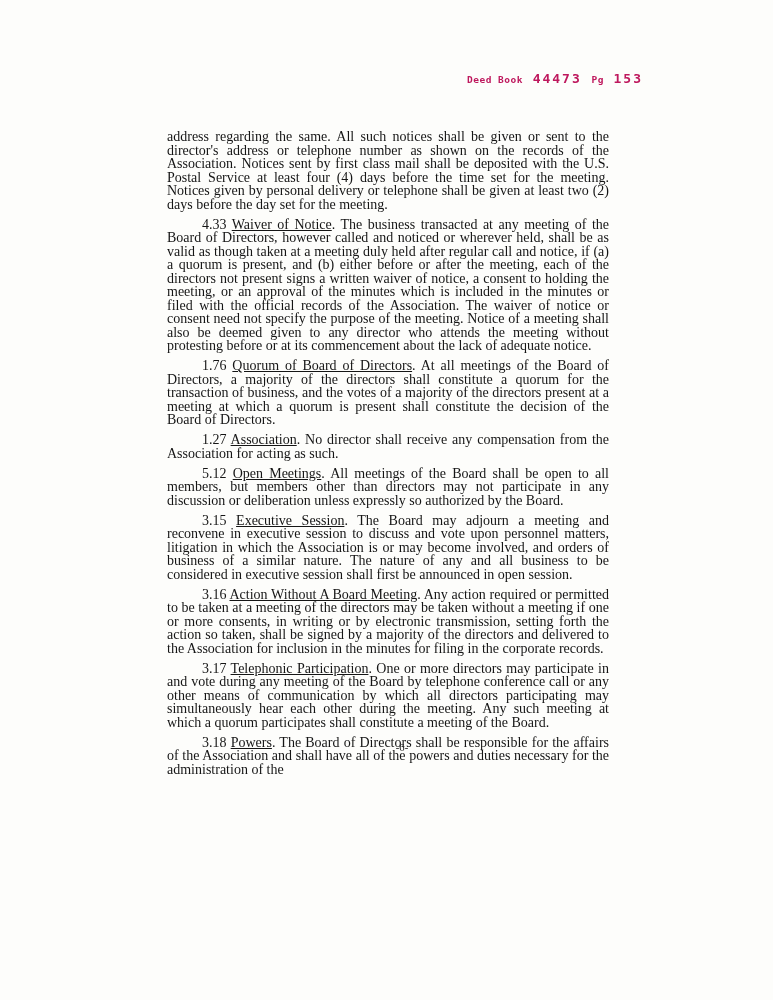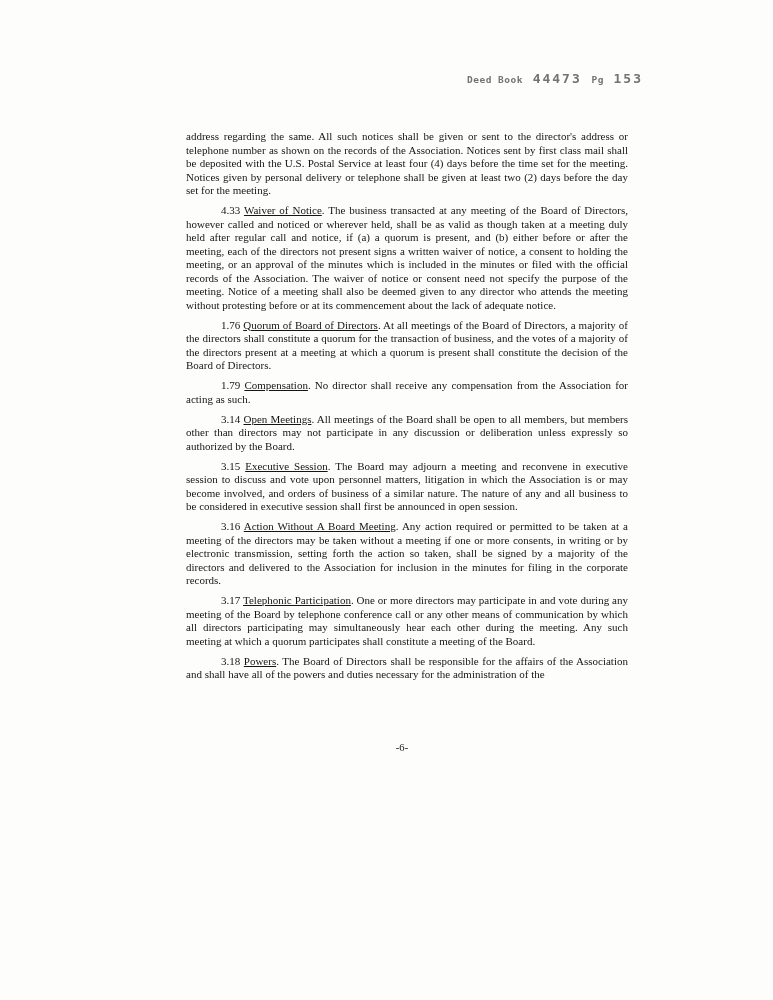--- a/index.html
+++ b/index.html
@@ -12,30 +12,30 @@
     color: #151515;
     overflow: hidden;
   }
   .stamp {
     position: absolute;
     top: 68px;
     left: 467px;
     white-space: nowrap;
     font-family: "DejaVu Sans Mono", monospace;
     font-weight: 700;
-    color: #737373;
+    color: #be185d;
   }
   .stamp .sm { font-size: 9.5px; letter-spacing: 0.5px; }
   .stamp .lg { font-size: 13px; letter-spacing: 2px; }
   .content {
     position: absolute;
     top: 130px;
-    left: 186px;
+    left: 167px;
     width: 442px;
-    font-size: 11px;
+    font-size: 14px;
     line-height: 13.5px;
     text-align: justify;
   }
   .content p { margin: 0 0 6.5px 0; }
   p.sec { text-indent: 35px; }
   .sec-title { text-decoration: underline; }
   .footer {
     position: absolute;
     top: 742px;
     left: 181px;
@@ -66,27 +66,27 @@
       <span>The business transacted at any meeting of the Board of Directors, however called and noticed or wherever held, shall be as valid as though taken at a meeting duly held after regular call and notice, if (a) a quorum is present, and (b) either before or after the meeting, each of the directors not present signs a written waiver of notice, a consent to holding the meeting, or an approval of the minutes which is included in the minutes or filed with the official records of the Association.  The waiver of notice or consent need not specify the purpose of the meeting.  Notice of a meeting shall also be deemed given to any director who attends the meeting without protesting before or at its commencement about the lack of adequate notice.</span>
     </p>
 
     <p class="sec">
       <span>1.76</span>
       <span class="sec-title">Quorum of Board of Directors</span><span>.</span>
       <span>At all meetings of the Board of Directors, a majority of the directors shall constitute a quorum for the transaction of business, and the votes of a majority of the directors present at a meeting at which a quorum is present shall constitute the decision of the Board of Directors.</span>
     </p>
 
     <p class="sec">
-      <span>1.79</span>
-      <span class="sec-title">Compensation</span><span>.</span>
+      <span>1.27</span>
+      <span class="sec-title">Association</span><span>.</span>
       <span>No director shall receive any compensation from the Association for acting as such.</span>
     </p>
 
     <p class="sec">
-      <span>3.14</span>
+      <span>5.12</span>
       <span class="sec-title">Open Meetings</span><span>.</span>
       <span>All meetings of the Board shall be open to all members, but members other than directors may not participate in any discussion or deliberation unless expressly so authorized by the Board.</span>
     </p>
 
     <p class="sec">
       <span>3.15</span>
       <span class="sec-title">Executive Session</span><span>.</span>
       <span>The Board may adjourn a meeting and reconvene in executive session to discuss and vote upon personnel matters, litigation in which the Association is or may become involved, and orders of business of a similar nature.  The nature of any and all business to be considered in executive session shall first be announced in open session.</span>
     </p>
 

